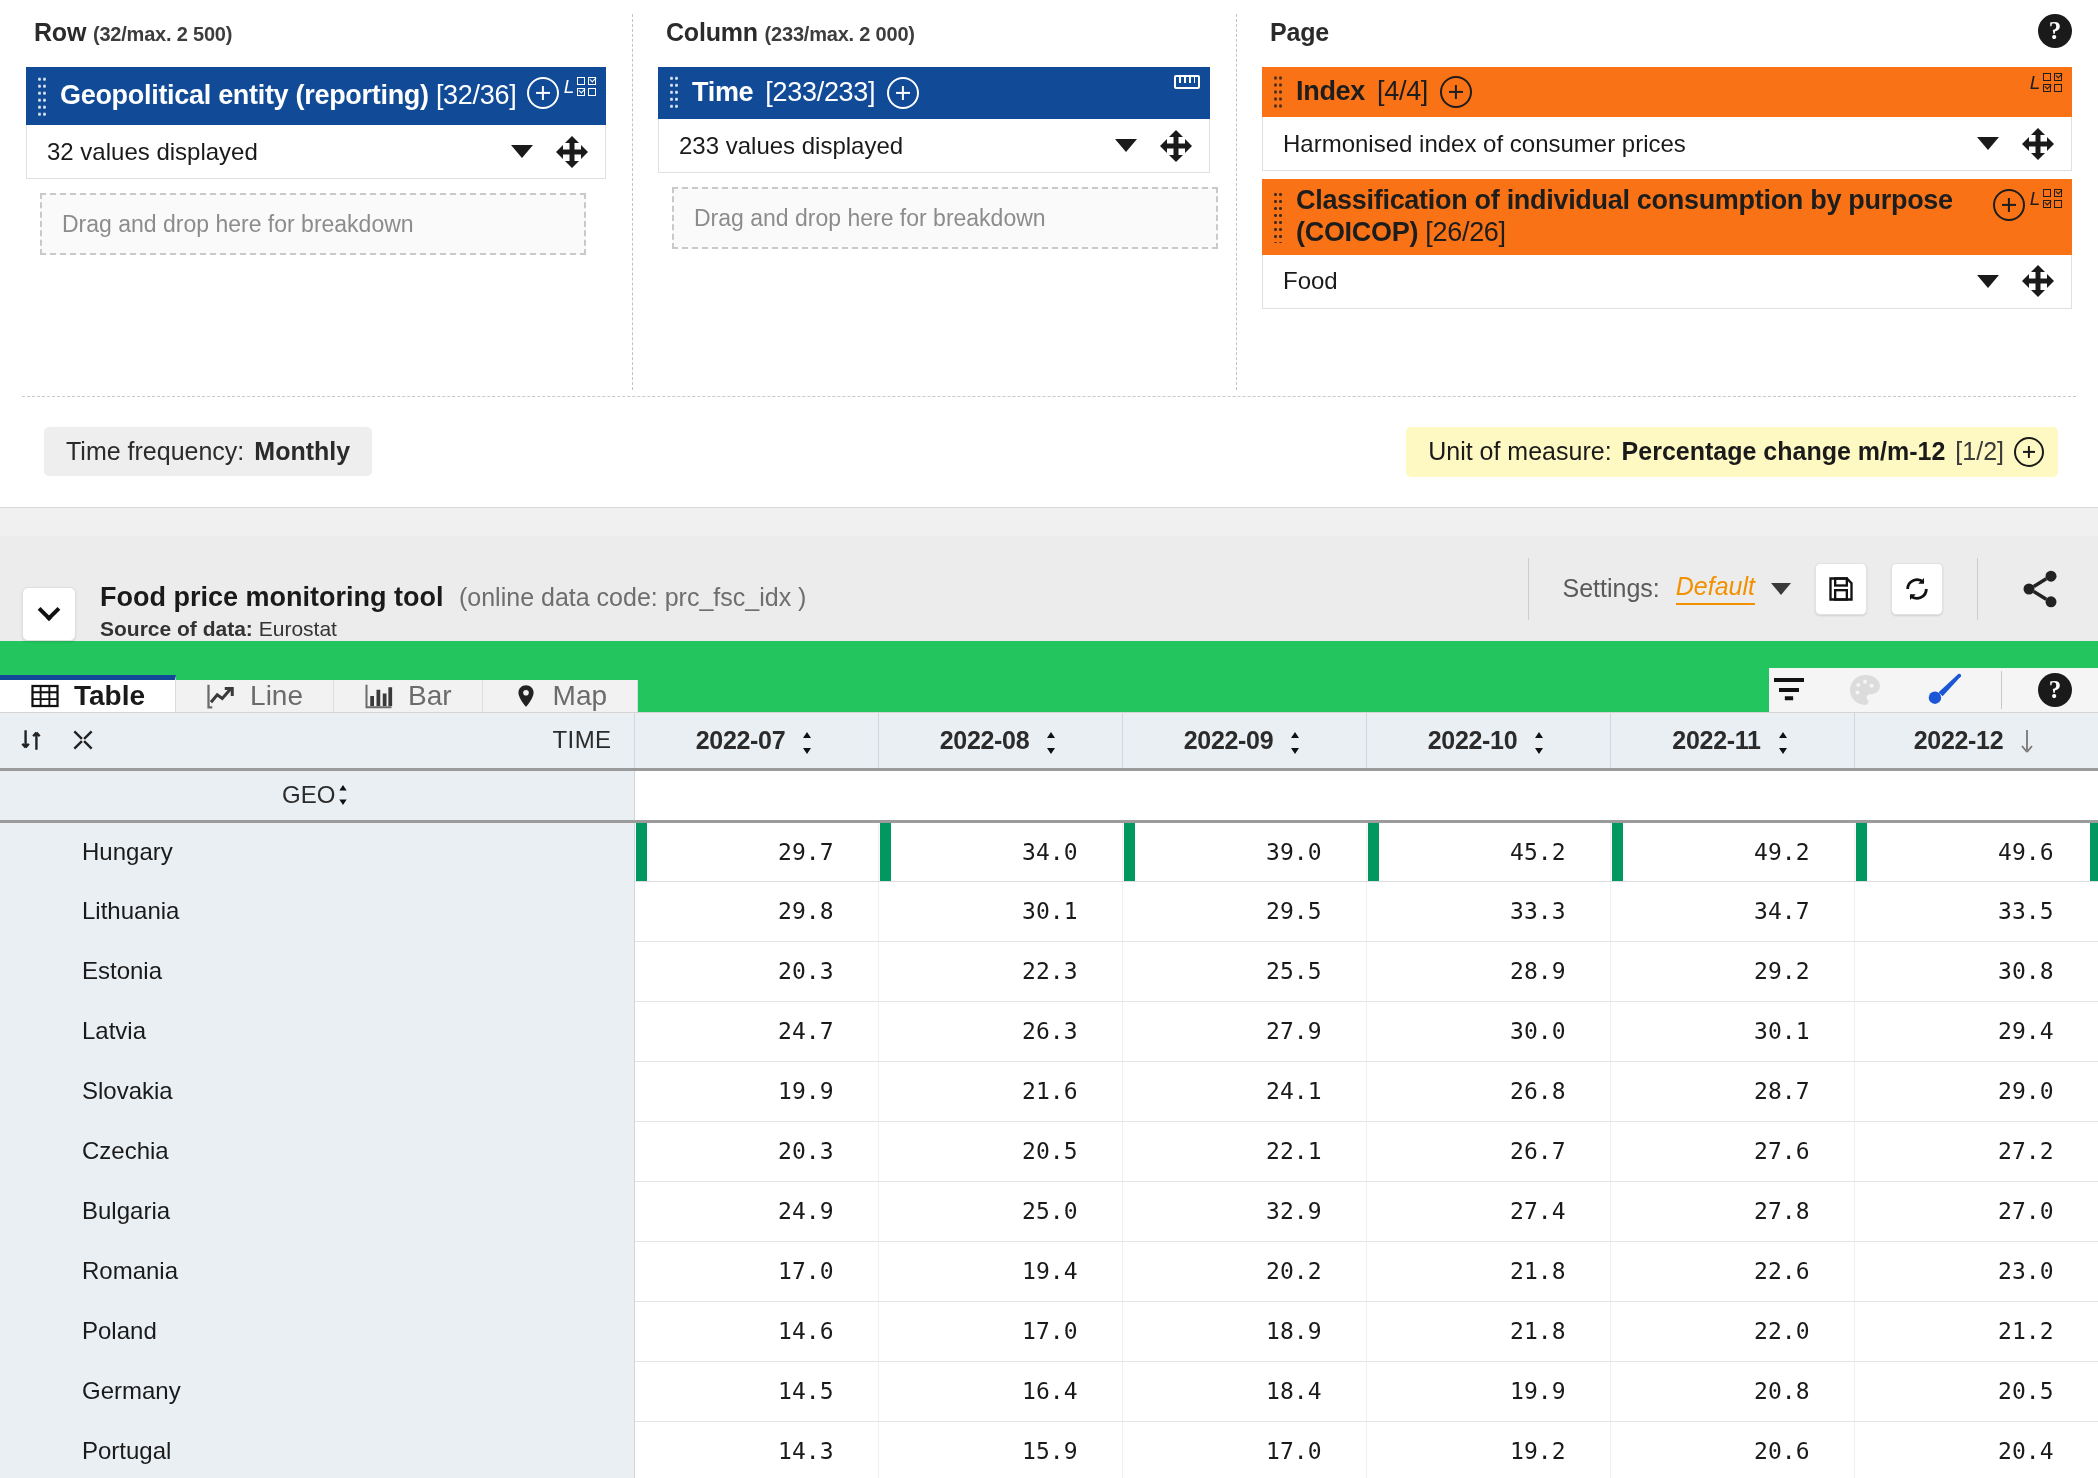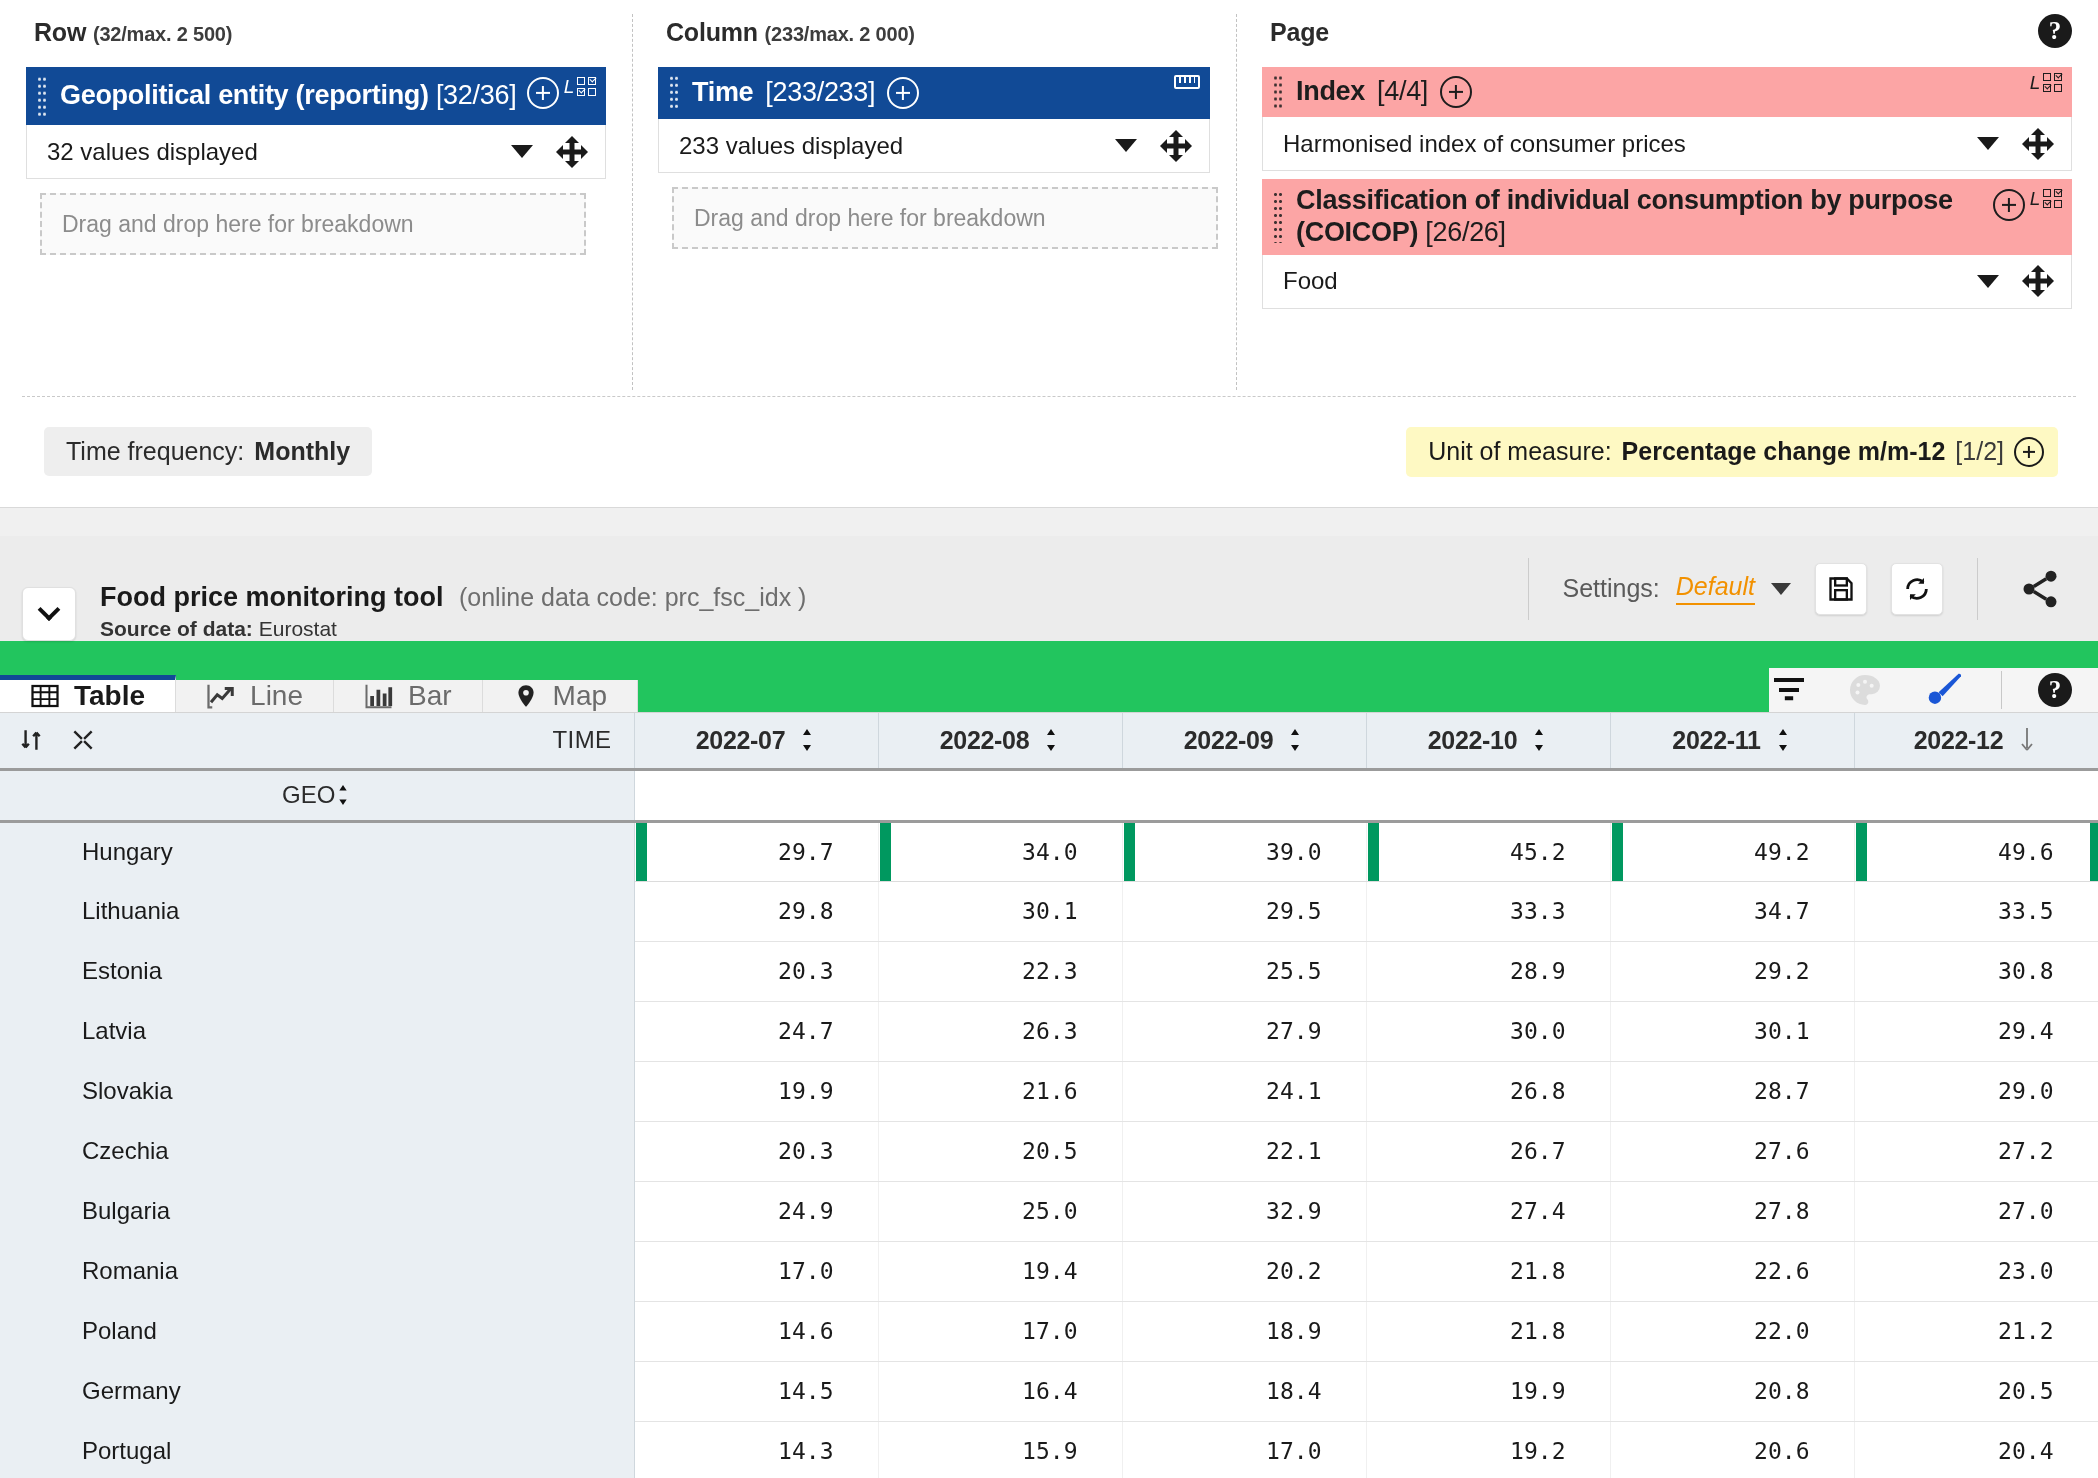--- a/index.html
+++ b/index.html
@@ -60,21 +60,21 @@
     align-items: center;
     min-height: 58px;
     padding: 6px 10px 6px 34px;
     color: #ffffff;
     font-size: 27px;
     font-weight: bold;
     line-height: 1.18;
     letter-spacing: -0.3px;
   }
   .dim-head.blue { background: #114a96; }
-  .dim-head.grey { background: #fca5a5; color: #1d1d1d; }
+  .dim-head.grey { background: #f97316; color: #1d1d1d; }
   .dim-head .grip {
     position: absolute;
     left: 11px; top: 50%;
     transform: translateY(-50%);
     width: 10px; height: 70%;
     max-height: 52px;
     background-image: radial-gradient(circle, currentColor 1.3px, transparent 1.6px);
     background-size: 5px 7px;
     opacity: .85;
   }
@@ -373,21 +373,21 @@
   table.data th.hdr-mon {
     background: #eaeff3;
     border-bottom: 3px solid #9b9b9b;
     border-right: 1px solid #cfd7dd;
     height: 56px;
     font-size: 25px;
     font-weight: bold;
     color: #2b2b2b;
     letter-spacing: -0.3px;
   }
-  .hdr-mon-in { display:flex; align-items:center; justify-content:center; gap: 13px; }
+  .hdr-mon-in { display:flex; align-items:flex-end; justify-content:center; gap: 13px; }
 
   table.data td.geo-sub {
     background: #eaeff3;
     border-bottom: 3px solid #9b9b9b;
     border-right: 1px solid #cfd7dd;
     height: 52px;
     text-align: center;
     font-size: 24px;
     color: #2b2b2b;
   }

